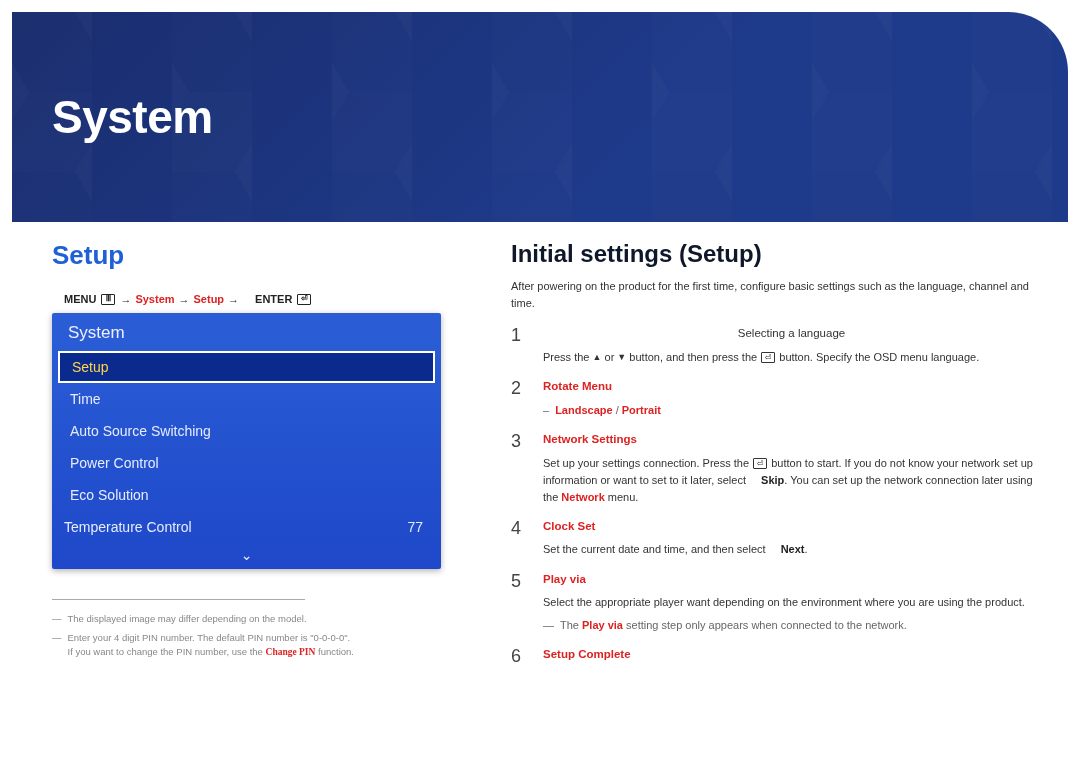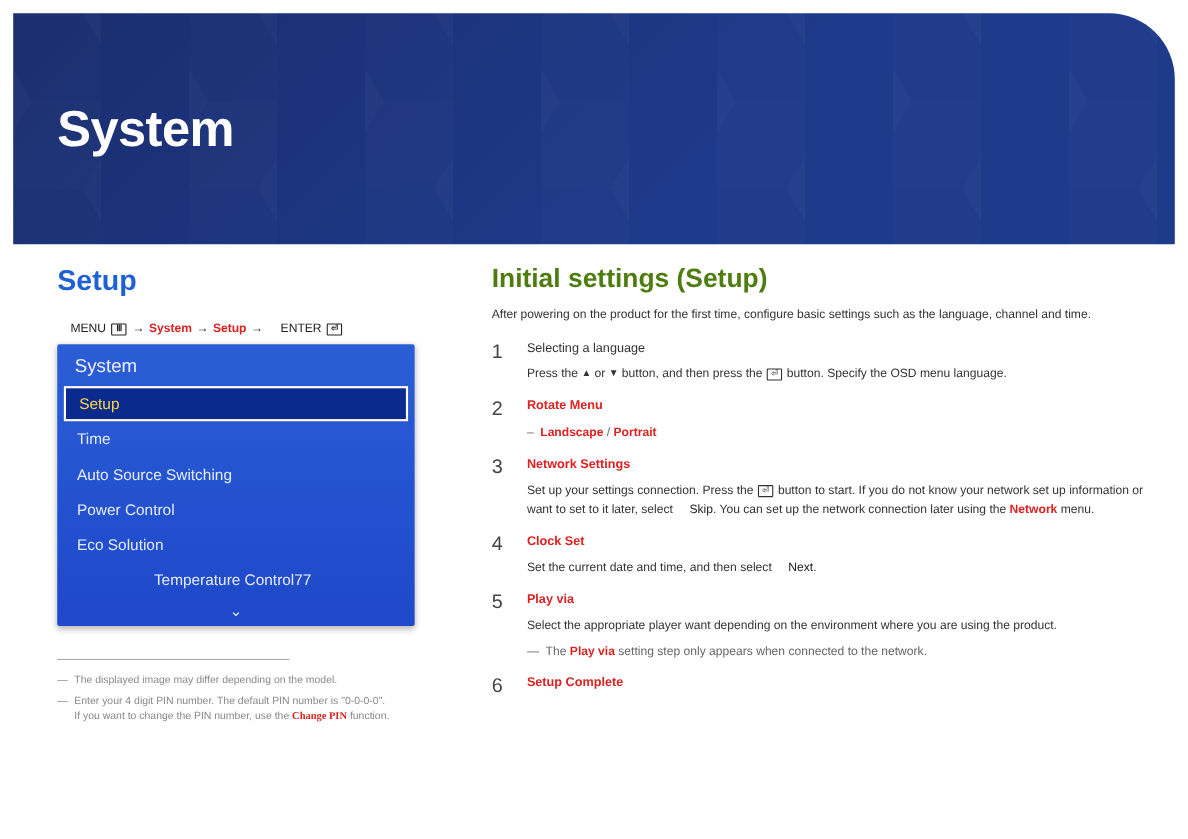--- a/index.html
+++ b/index.html
@@ -40,24 +40,24 @@
       linear-gradient(120deg, transparent 75%, rgba(255,255,255,0.04) 75%),
       linear-gradient(60deg,  transparent 75%, rgba(255,255,255,0.06) 75%);
     background-size: 160px 160px;
     background-position: 0 0, 0 0, 80px 80px, 80px 80px;
   }
   .content {
     display: flex;
     padding: 18px 40px 0 52px;
     gap: 70px;
   }
-  .left { width: 325px; flex-shrink: 0; }
+  .left { width: 389px; flex-shrink: 0; }
   .right { flex: 1; }
   h2.setup-title { color: #1e60d6; font-size: 26px; font-weight: 700; margin-bottom: 22px; }
-  h2.initial-title { color: #4d7c0f; font-size: 24px; font-weight: 700; margin-bottom: 10px; }
+  h2.initial-title { color: #0f172a; font-size: 24px; font-weight: 700; margin-bottom: 10px; }
   .breadcrumb { font-size: 11px; font-weight: 700; color: #222; margin-bottom: 8px; display:flex; align-items:center; gap:4px; flex-wrap:wrap;}
   .breadcrumb .red { color: #d22; font-weight:700; }
   .breadcrumb .arrow { color:#222; }
   .menu-panel {
     background: linear-gradient(180deg, #2b5ed6 0%, #1e48c9 100%);
     border-radius: 2px;
     color: #fff;
     padding: 0;
     box-shadow: 0 2px 6px rgba(0,0,0,0.3);
   }
@@ -73,42 +73,42 @@
     color: #e6ecff;
     border-bottom: none;
   }
   .menu-item.selected {
     border: 2px solid #fff;
     background: #0b2a8e;
     color: #ffd648;
     margin: 0 6px;
     padding: 6px 12px;
   }
-  .menu-item.last { display:flex; justify-content:center;padding-left:12px; }
+  .menu-item.last { display:flex; justify-content:space-between;padding-left:12px; }
   .menu-panel-footer {
     text-align: center;
     padding: 4px 0 6px;
     color: #e6ecff;
     font-size: 14px;
   }
   .footnotes-divider { border:none; border-top:1px solid #aaa; margin-top:30px; width:65%; }
   .footnotes { margin-top:12px; font-size: 9.5px; color:#888; }
   .footnotes .row { display:flex; gap:6px; margin-top:6px; line-height:1.4; }
   .footnotes .dash { flex-shrink:0; }
   .red-inline { color:#d22; font-weight:700;font-family:Liberation Serif, serif; }
   .intro { font-size: 11px; color:#333; margin-bottom:14px; line-height:1.5; }
   .steps { width:100%; }
   .step { display:flex; gap:14px; margin-bottom:12px; }
   .stepnum { font-size:18px; font-weight:400; color:#444; width:18px; flex-shrink:0; line-height:1.1; padding-top:1px;}
   .stepbody { flex:1; font-size:11px; color:#333; line-height:1.55; }
-  .stepbody .title-plain { font-size:11.5px; color:#333; margin-bottom:6px; }
+  .stepbody .title-plain { font-size:11.5px; color:#333; margin-bottom:6px;text-align:center; }
   .stepbody .title-red { font-size:11.5px; color:#d22; font-weight:700; margin-bottom:6px; }
   .stepbody .subdash { display:flex; gap:6px; margin-top:6px; color:#666; }
   .stepbody .subdash .d { flex-shrink:0; color:#666; }
-  .bold { font-weight:400; color:#222;padding-left:12px; }
+  .bold { font-weight:700; color:#222;padding-left:12px; }
   .red-bold { font-weight:700; color:#d22; }
   .icon-box {
     display:inline-flex; align-items:center; justify-content:center;
     width:14px; height:11px; border:1px solid currentColor;
     font-size:8px; line-height:1; vertical-align:middle;
     border-radius:1px; margin:0 1px;
   }
   .tri { font-size:9px; vertical-align:middle; }
 </style>
 </head>

